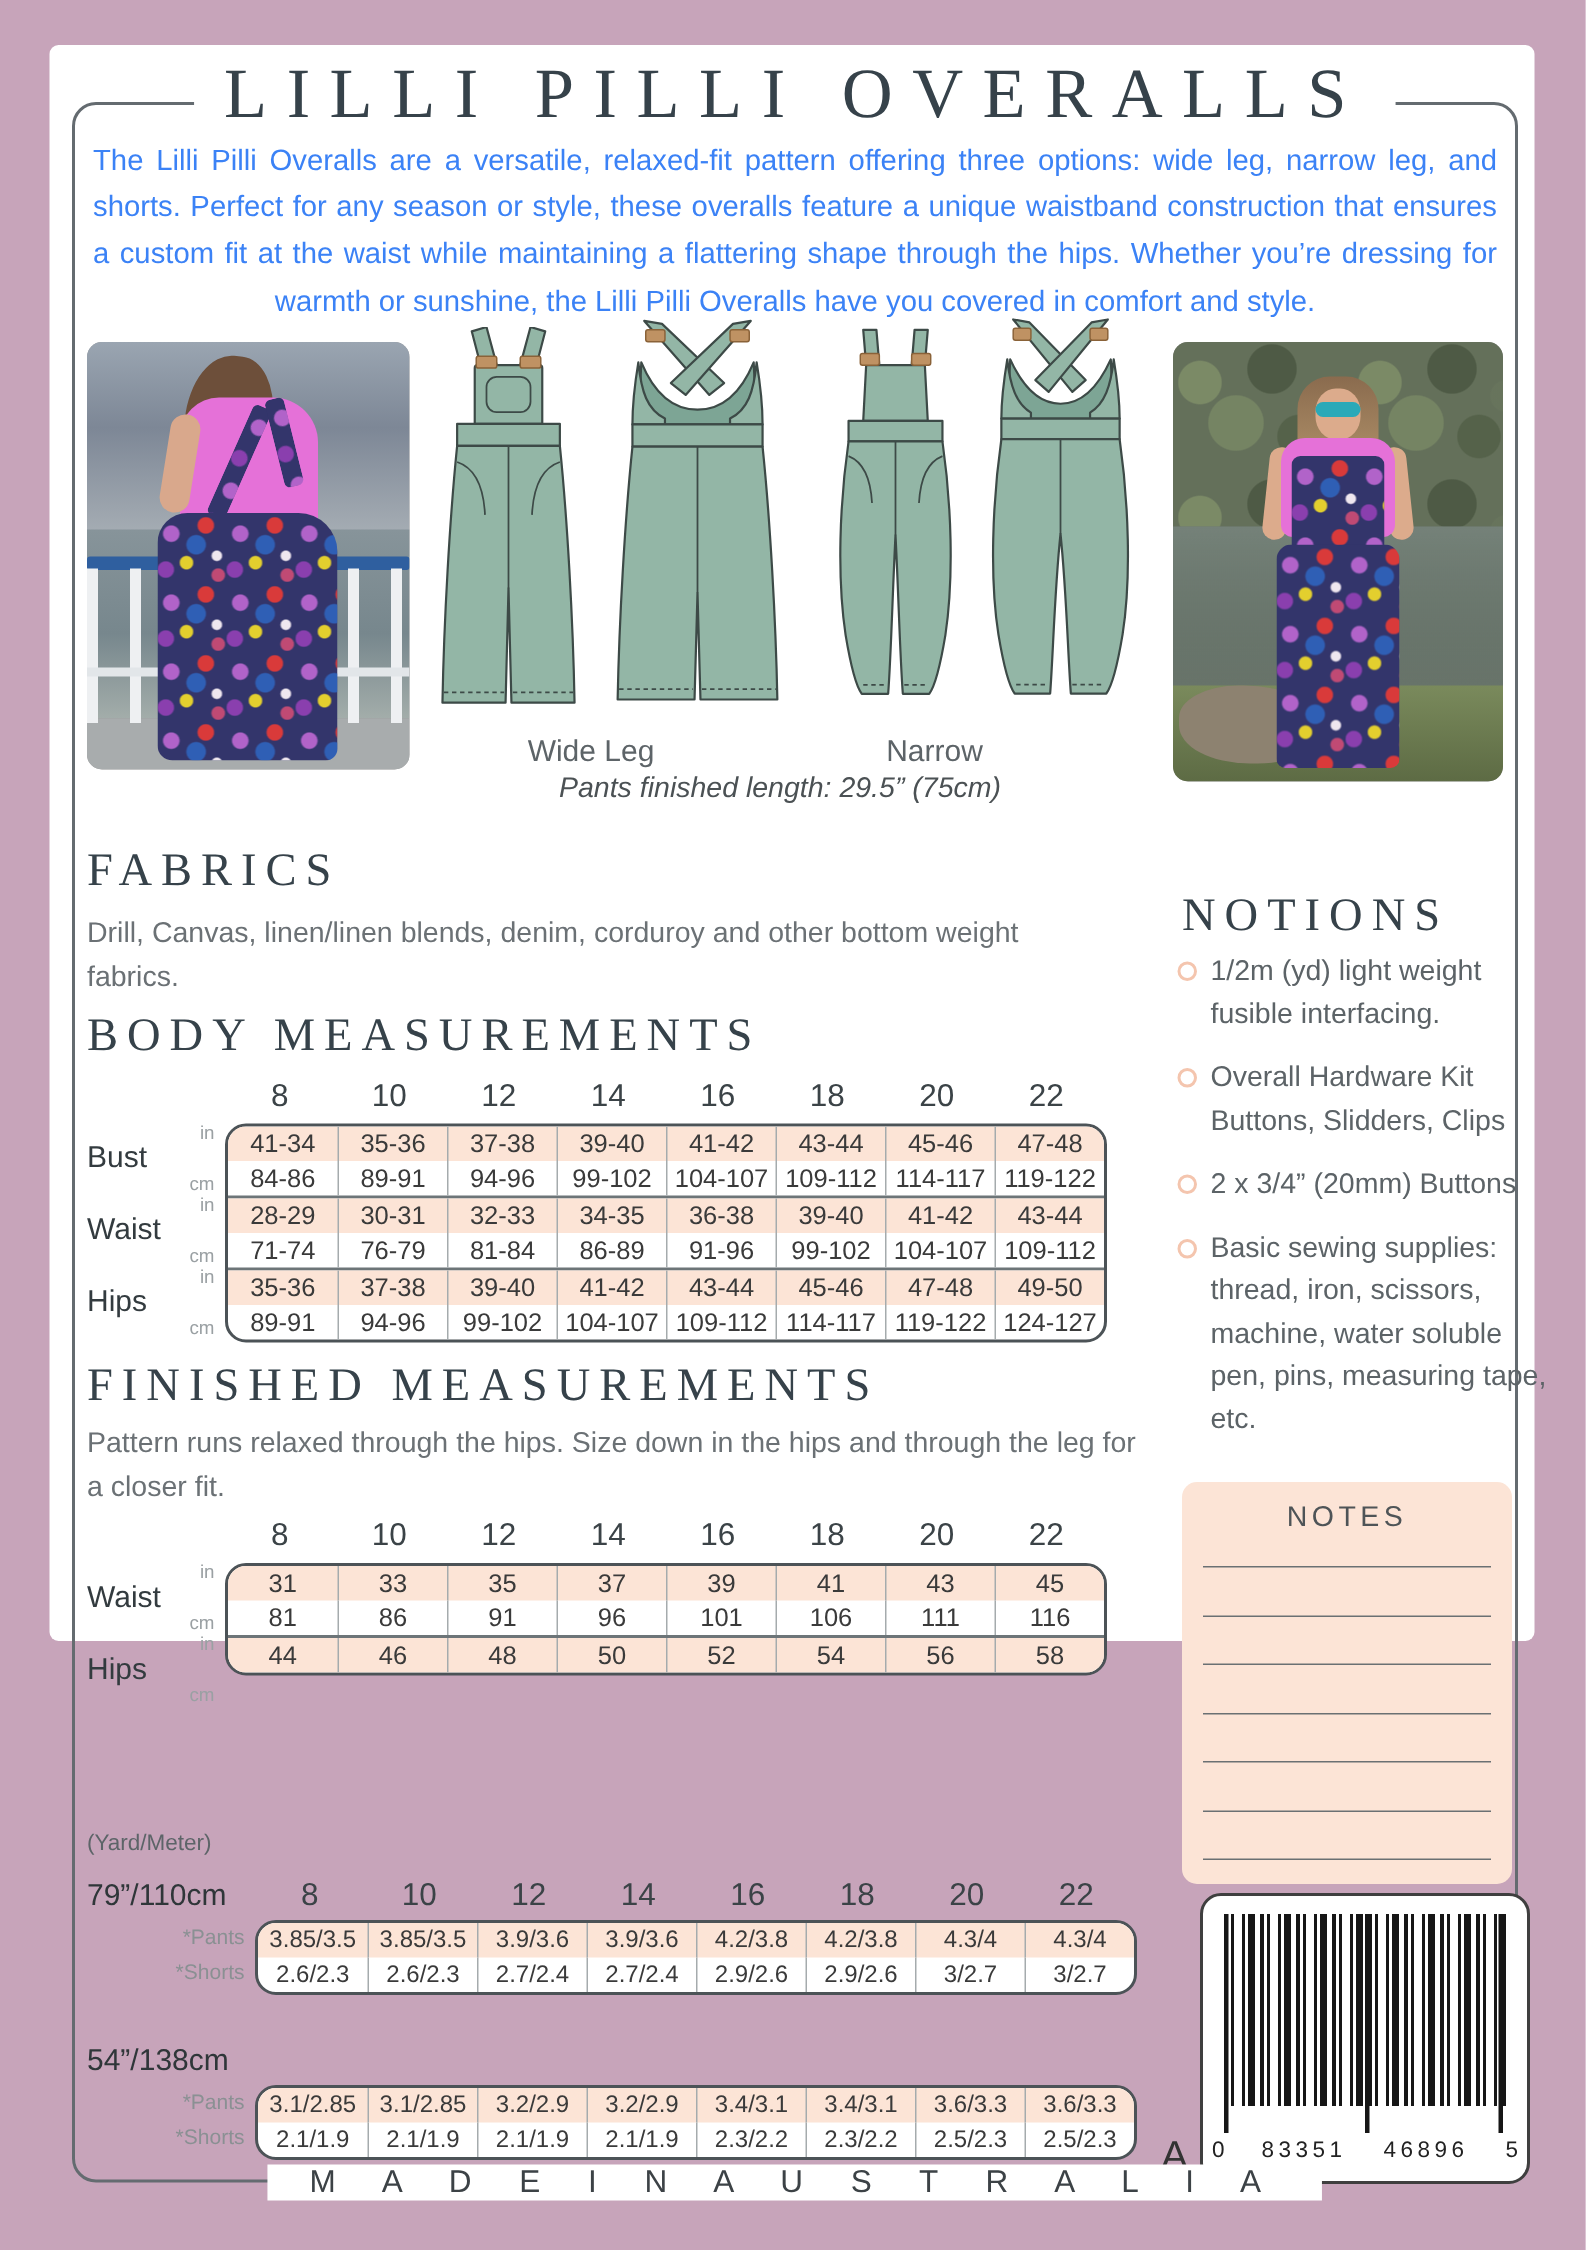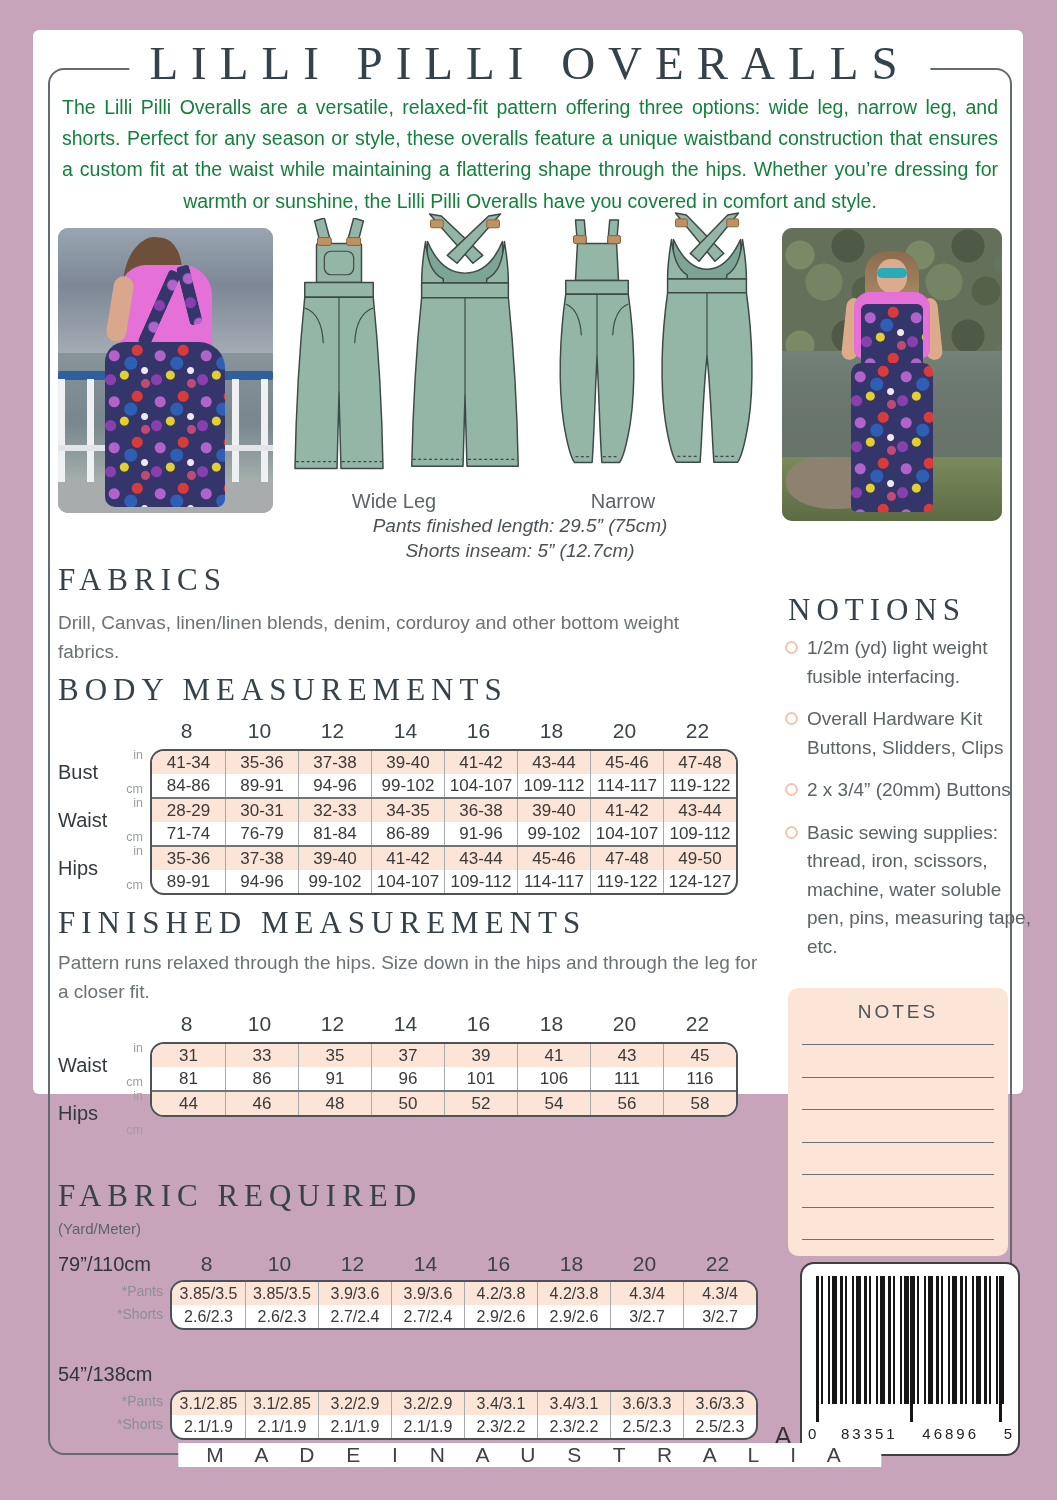--- a/index.html
+++ b/index.html
@@ -14,21 +14,21 @@
     color:#36424a;white-space:nowrap;}
   .sec{position:absolute;margin:0;font-family:"Liberation Serif",serif;font-weight:400;font-size:31px;
     letter-spacing:6px;color:#36424a;white-space:nowrap;}
   .h-fabrics{left:8px;top:492px;}
   .h-bm{left:8px;top:602px;}
   .h-fm{left:8px;top:835px;}
   .h-fr{left:8px;top:1108px;}
   .h-notions{left:738px;top:522px;}
 
   .desc{position:absolute;top:22px;left:12px;right:12px;margin:0;font-size:19.5px;line-height:1.6;
-    color:#15803d;text-align:justify;text-align-last:center;}
+    color:#3b82f6;text-align:justify;text-align-last:center;}
   .body-text{position:absolute;margin:0;font-size:19px;line-height:1.55;color:#6b7175;}
   .t-fabrics{left:8px;top:538px;width:640px;}
   .t-fmnote{left:8px;top:878px;width:700px;}
   .unit-note{position:absolute;left:8px;top:1150px;font-size:15px;color:#5d6468;}
 
   
   .photo{position:absolute;border-radius:10px;overflow:hidden;background:#999;}
   .photo-left{left:8px;top:158px;width:215px;height:285px;}
   .photo-right{left:732px;top:158px;width:220px;height:293px;}
   .photo *{position:absolute;}
@@ -227,21 +227,20 @@
           <path class="sk-line sk-dash" d="M26 248 L48 248 M64 248 L86 248"></path>
         </svg>
       </div>
 
       <div class="sketch-labels">
         <span class="lbl-wide">Wide Leg</span>
         <span class="lbl-narrow">Narrow</span>
       </div>
       <div class="length-notes">
         <div>Pants finished length: 29.5” (75cm)</div>
-        <div>Shorts inseam: 5” (12.7cm)</div>
       </div>
 
       <div class="photo photo-right">
         <div class="trees"></div>
         <div class="water"></div>
         <div class="grass"></div>
         <div class="rock"></div>
         <div class="hair-r"></div>
         <div class="face-r"></div>
         <div class="shades-r"></div>
@@ -426,21 +425,20 @@
                   <div class="mcell">52</div>
                   <div class="mcell">54</div>
                   <div class="mcell">56</div>
                   <div class="mcell">58</div>
                 </div>
               </div>
             </div>
           </div>
         </div>
 
-      <h2 class="sec h-fr">FABRIC REQUIRED</h2>
       <div class="unit-note">(Yard/Meter)</div>
       <div id="fr-tables">
           <div class="fr-section">
             <div class="fr-head">
               <div class="fr-width">79”/110cm</div>
               <div class="size-row">
                 <div class="size-spacer" style="width: 0px;"></div>
                 <div class="size-cell">8</div>
                 <div class="size-cell">10</div>
                 <div class="size-cell">12</div>

